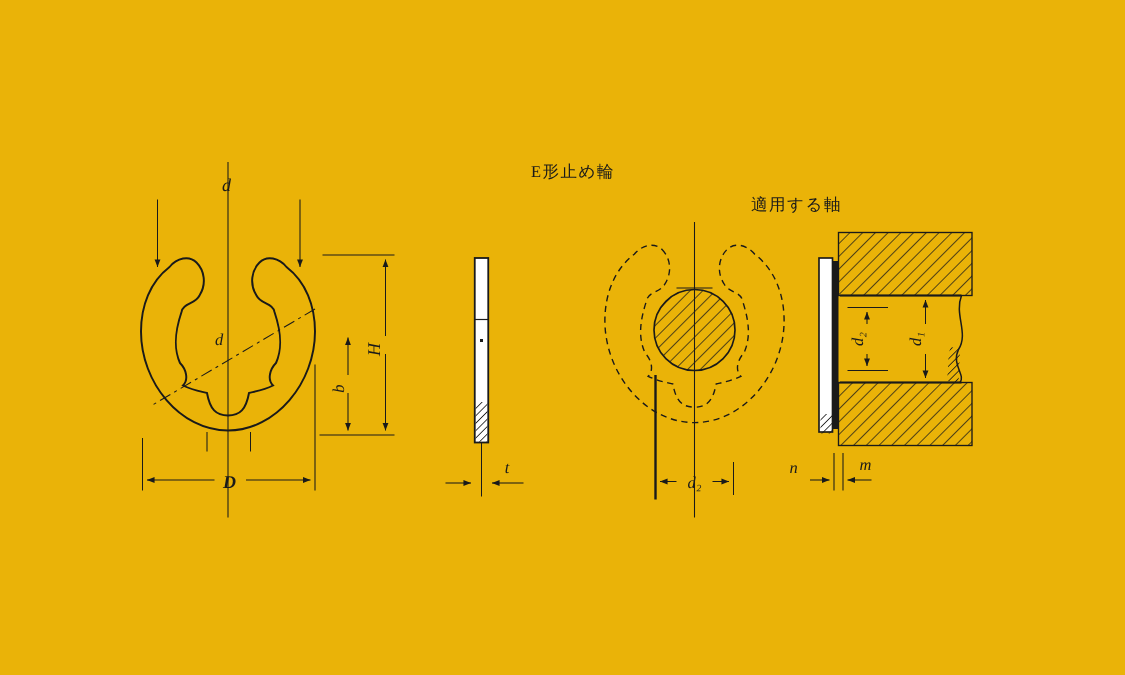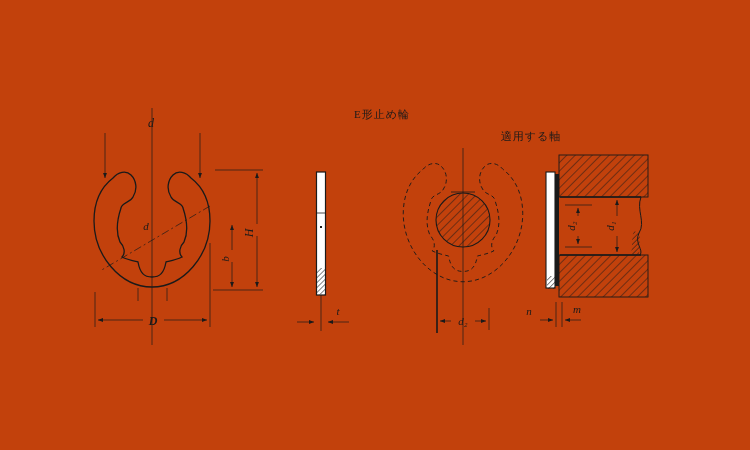--- a/index.html
+++ b/index.html
@@ -1,16 +1,16 @@
 <!DOCTYPE html>
 <html><head>
 <meta charset="utf-8">
 <style>
   html,body{margin:0;padding:0;background:#fff;}
-  .page{position:relative;width:750px;height:450px;background:#c2410c;overflow:hidden;
+  .page{position:relative;width:750px;height:450px;background:#eab308;overflow:hidden;
         font-family:"Liberation Serif", serif;}
   svg{position:absolute;left:0;top:0;}
   text{fill:#1a1a1a;}
   .cap{font-size:11px;letter-spacing:1px;}
   .dim{font-size:12px;font-style:italic;}
   .dimsmall{font-size:11px;font-style:italic;}
 </style>
 </head>
 <body>
 

